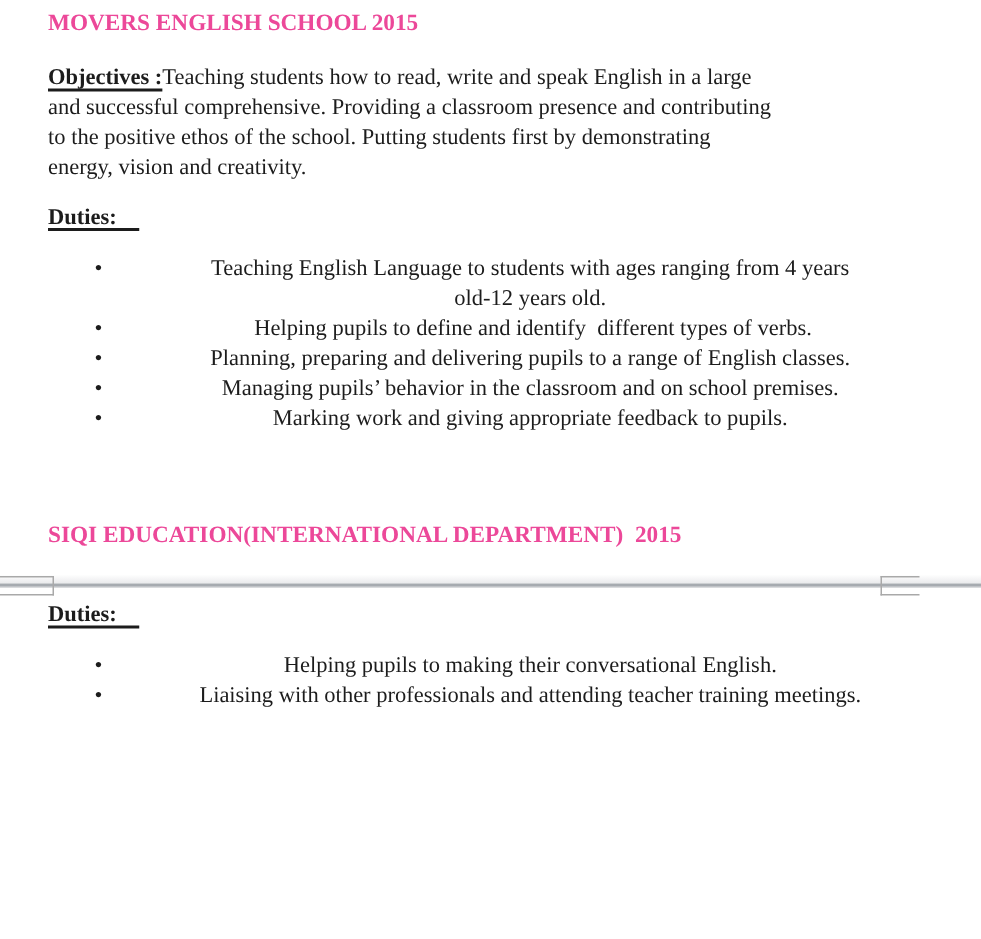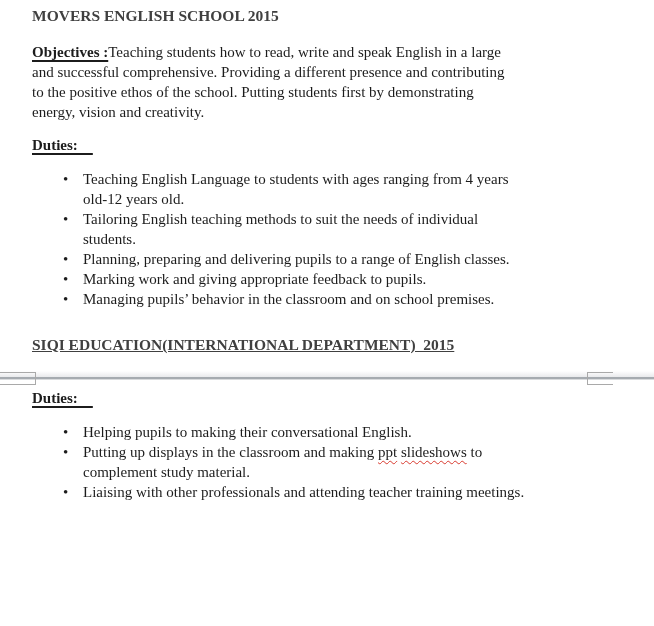--- a/index.html
+++ b/index.html
@@ -16,28 +16,27 @@
     line-height: 20px;
     color: #1c1c1c;
   }
   .page {
     padding: 6px 30px 0 32px;
     position: relative;
   }
   .title {
     font-size: 15.5px;
     font-weight: bold;
-    color: #404040;
+    color: #ec4899;
     margin: 0 0 16px 0;
     line-height: 20px;
     white-space: pre-wrap;
   }
   .title-siqi {
-    margin-top: 26px;
-    text-decoration: underline;
+    margin-top: 58px;
   }
   .para {
     margin: 0 0 13px 0;
     white-space: pre-wrap;
   }
   .t {
     white-space: pre-wrap;
   }
   .lead {
     font-weight: bold;
@@ -47,20 +46,21 @@
     white-space: pre-wrap;
     font-family: Liberation Serif, serif;
   }
   .duties-para {
     margin: 0 0 14px 0;
   }
   ul.bullets {
     list-style: none;
     margin: 0;
     padding: 0 0 0 31px;
+    text-align: center;
   }
   ul.bullets li {
     position: relative;
     padding-left: 20px;
     white-space: pre-wrap;
   }
   .bullet {
     position: absolute;
     left: 0;
     top: 0;
@@ -118,52 +118,49 @@
 </style>
 </head>
 <body>
 
 <main class="page">
 
   <section>
     <h2 class="title">MOVERS ENGLISH SCHOOL 2015</h2>
 
     <p class="para"><span class="lead">Objectives :</span><span class="t">Teaching students how to read, write and speak English in a large
-and successful comprehensive. Providing a different presence and contributing
+and successful comprehensive. Providing a classroom presence and contributing
 to the positive ethos of the school. Putting students first by demonstrating
 energy, vision and creativity.</span></p>
 
     <p class="para duties-para"><span class="lead">Duties:&nbsp;&nbsp;&nbsp;&nbsp;</span></p>
 
     <ul class="bullets">
       <li><span class="bullet"></span><span class="t">Teaching English Language to students with ages ranging from 4 years
 old-12 years old.</span></li>
-      <li><span class="bullet"></span><span class="t">Tailoring English teaching methods to suit the needs of individual
-students.</span></li>
+      <li><span class="bullet"></span><span class="t"> Helping pupils to define and identify  different types of verbs.</span></li>
       <li><span class="bullet"></span><span class="t">Planning, preparing and delivering pupils to a range of English classes.</span></li>
+      <li><span class="bullet"></span><span class="t">Managing pupils’ behavior in the classroom and on school premises.</span></li>
       <li><span class="bullet"></span><span class="t">Marking work and giving appropriate feedback to pupils.</span></li>
-      <li><span class="bullet"></span><span class="t">Managing pupils’ behavior in the classroom and on school premises.</span></li>
     </ul>
   </section>
 
   <section>
     <h2 class="title title-siqi">SIQI EDUCATION(INTERNATIONAL DEPARTMENT)  2015</h2>
 
 
     <div class="pagebreak">
       <div class="pb-grad"></div>
       <div class="pb-line"></div>
       <div class="pb-mark pb-mark-left"></div>
       <div class="pb-mark pb-mark-right"></div>
     </div>
 
     <p class="para duties-para"><span class="lead">Duties:&nbsp;&nbsp;&nbsp;&nbsp;</span></p>
 
     <ul class="bullets">
       <li><span class="bullet"></span><span class="t">Helping pupils to making their conversational English.</span></li>
-      <li><span class="bullet"></span><span class="t">Putting up displays in the classroom and making </span><span class="t mis">ppt</span><span class="t"> </span><span class="t mis">slideshows</span><span class="t"> to
-complement study material.</span></li>
       <li><span class="bullet"></span><span class="t">Liaising with other professionals and attending teacher training meetings.</span></li>
 
     </ul>
   </section>
 
 </main>
 
 </body></html>

